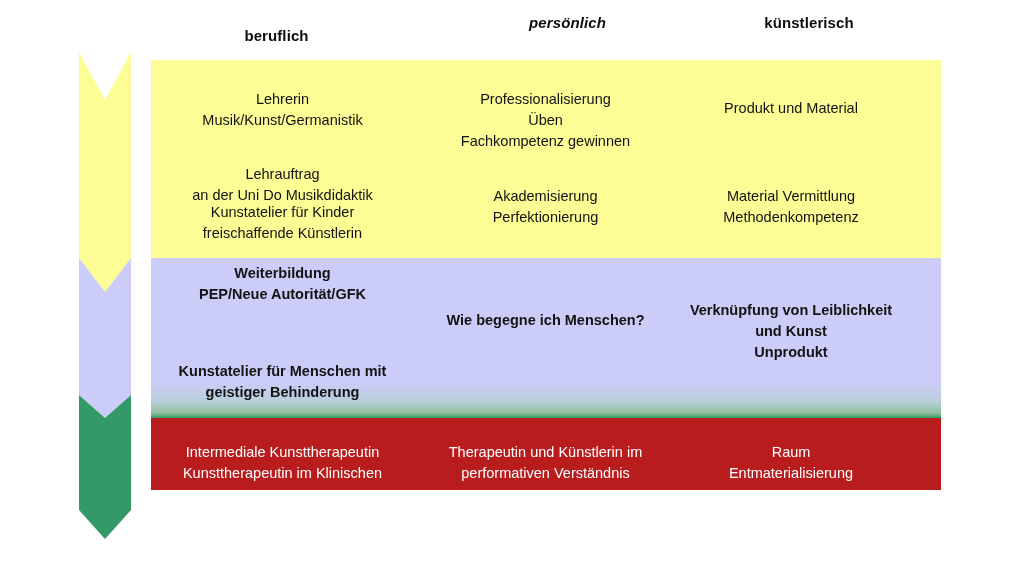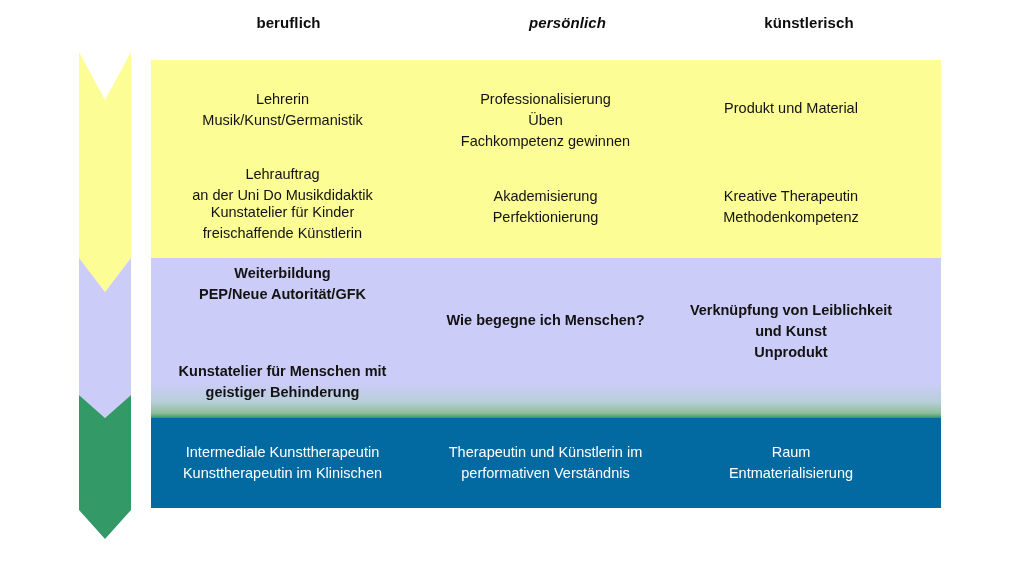--- a/index.html
+++ b/index.html
@@ -26,21 +26,21 @@
   .col-header {
     position: absolute;
     top: 14px;
     font-size: 15px;
     font-weight: bold;
     text-align: center;
     color: #0d0d0d;
     letter-spacing: 0.1px;
     white-space: nowrap;
   }
-  .col-header.c0 { left: 157px;  width: 263px; }
+  .col-header.c0 { left: 145px;  width: 263px; margin-top: 13px; }
   .col-header.c1 { left: 436px;  width: 263px; font-style: italic; }
   .col-header.c2 { left: 677px;  width: 264px; }
 
   
   #arrow-wrap {
     position: absolute;
     left: 79px;
     top: 52px;
     width: 52px;
     height: 487px;
@@ -67,22 +67,22 @@
   }
   .band-purple {
     top: 198px;
     height: 160px;
     background: linear-gradient(to bottom,
                 #ccccf8 0%, #ccccf8 78%, #b7cfd9 90%, #8fbd9a 97%, #339966 100%);
     font-weight: bold;
   }
   .band-green {
     top: 358px;
-    height: 90px;
-    background: #0369a1;
+    height: 72px;
+    background: #b91c1c;
   }
 
   
   .cell {
     position: absolute;
     text-align: center;
     font-size: 14.5px;
     line-height: 21px;
     color: #131313;
     white-space: pre-line;
@@ -142,21 +142,21 @@
       <div class="cell cx0 y-r2b">Kunstatelier für Kinder
 freischaffende Künstlerin</div>
 
       <div class="cell cx1 y-mid1">Professionalisierung
 Üben
 Fachkompetenz gewinnen</div>
       <div class="cell cx1 y-mid2">Akademisierung
 Perfektionierung</div>
 
       <div class="cell cx2 y-art1">Produkt und Material</div>
-      <div class="cell cx2 y-art2">Kreative Therapeutin
+      <div class="cell cx2 y-art2">Material Vermittlung
 Methodenkompetenz</div>
     </div>
 
     <div class="band band-purple">
       <div class="cell cx0 p-r1">Weiterbildung
 PEP/Neue Autorität/GFK</div>
       <div class="cell cx0 p-r3">Kunstatelier für Menschen mit
 geistiger Behinderung</div>
 
       <div class="cell cx1 p-mid">Wie begegne ich Menschen?</div>

